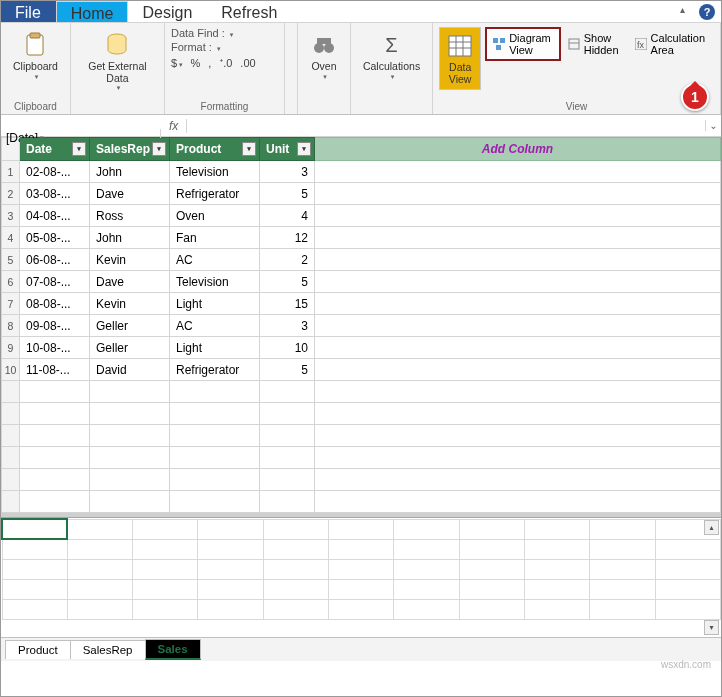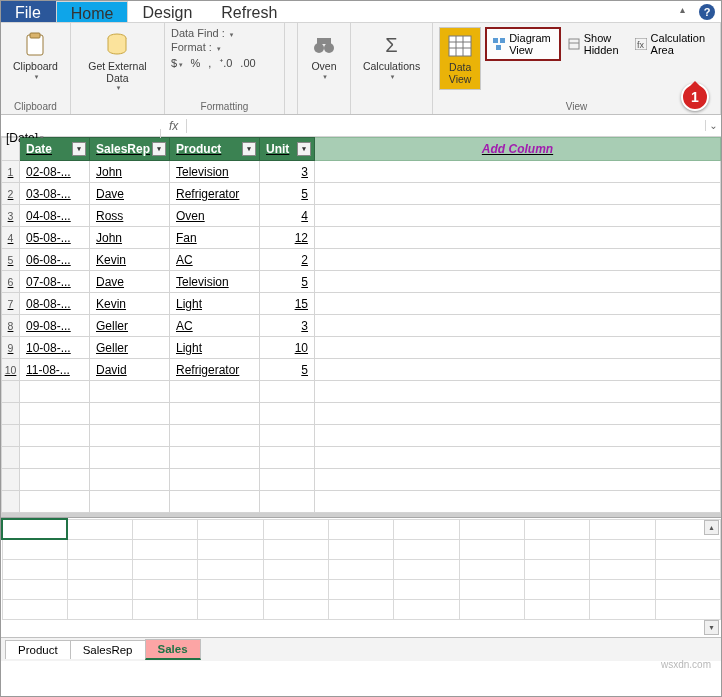--- a/index.html
+++ b/index.html
@@ -36,40 +36,40 @@
 
 .callout { position:absolute; top:82px; left:680px; width:28px; height:28px; background:#d62424; border-radius:50%; border:2px solid #fff; color:#fff; font-weight:bold; font-size:14px; display:flex; align-items:center; justify-content:center; box-shadow:0 1px 3px rgba(0,0,0,.4); z-index:10;}
 .callout::before { content:""; position:absolute; top:-10px; left:50%; transform:translateX(-50%); border:6px solid transparent; border-bottom-color:#d62424;}
 
 
 .fbar { display:flex; align-items:center; border-bottom:1px solid #d4d4d4; height:22px; }
 .namebox { width:160px; border-right:1px solid #d4d4d4; padding:2px 5px; font-size:12px; display:flex; align-items:center; margin-top:24px;}
 .fx { padding:0 8px; font-style:italic; color:#666; font-size:12px; border-right:1px solid #d4d4d4;}
 .finput { flex:1; padding:2px 6px; font-size:12px; border:none; outline:none;}
 .fexpand { width:16px; text-align:center; color:#666; font-size:10px; border-left:1px solid #d4d4d4;}
-table.grid { border-collapse:collapse; width:100%; font-size:12px;text-decoration:underline; }
+table.grid { border-collapse:collapse; width:100%; font-size:12px; }
 .rowhdr { width:18px; background:#f3f3f3; border:1px solid #d4d4d4; text-align:center; font-size:10.5px; color:#555;}
 th.colhdr { background:#3b8252; color:#fff; border:1px solid #2e6641; padding:4px 6px; text-align:left; font-size:12px; position:relative;}
 th.colhdr .filter-btn { position:absolute; right:3px; top:50%; transform:translateY(-50%); width:14px; height:14px; background:#f3f3f3; border:1px solid #888; display:flex; align-items:center; justify-content:center; font-size:7px; color:#333;}
 th.addcol { background:#a8cdb4; color:#a21caf; font-style:italic; border:1px solid #8db99a; padding:4px 8px;}
 td.cell { border:1px solid #d4d4d4; padding:3px 6px; height:22px;}
 td.cell.num { text-align:right; }
 .grid-wrap { height:380px; overflow:hidden; border-bottom:4px solid #cfcfcf;}
 
 
 .bottom-grid { height:120px; border-top:1px solid #a7a7a7;}
 .bottom-grid table { border-collapse:collapse; width:100%;}
 .bottom-grid td { border:1px solid #d9d9d9; height:20px; width:60px;}
 .bottom-grid td.sel { border:2px solid #217346;}
 .scroll-btn { width:15px; height:15px; background:#f0f0f0; border:1px solid #bbb; font-size:8px; text-align:center; line-height:13px; color:#555;}
 
 
 .sheettabs { display:flex; align-items:center; border-top:1px solid #c0c0c0; height:24px; background:#f3f3f3; padding-left:4px;}
 .sheettab { padding:3px 12px; font-size:11.5px; border:1px solid #c0c0c0; border-bottom:none; background:#fff; margin-right:-1px; cursor:pointer;}
-.sheettab.active { background:#fca5a5; border-bottom:2px solid #217346; font-weight:600; color:#217346;}
+.sheettab.active { background:#000000; border-bottom:2px solid #217346; font-weight:600; color:#217346;}
 
 .watermark { position:absolute; bottom:26px; right:10px; font-size:10px; color:#b8b8b8;}
 
 svg { display:block; }
 </style>
 </head>
 <body>
 
 <div class="menubar">
   <div class="menu-tab file">File</div>

